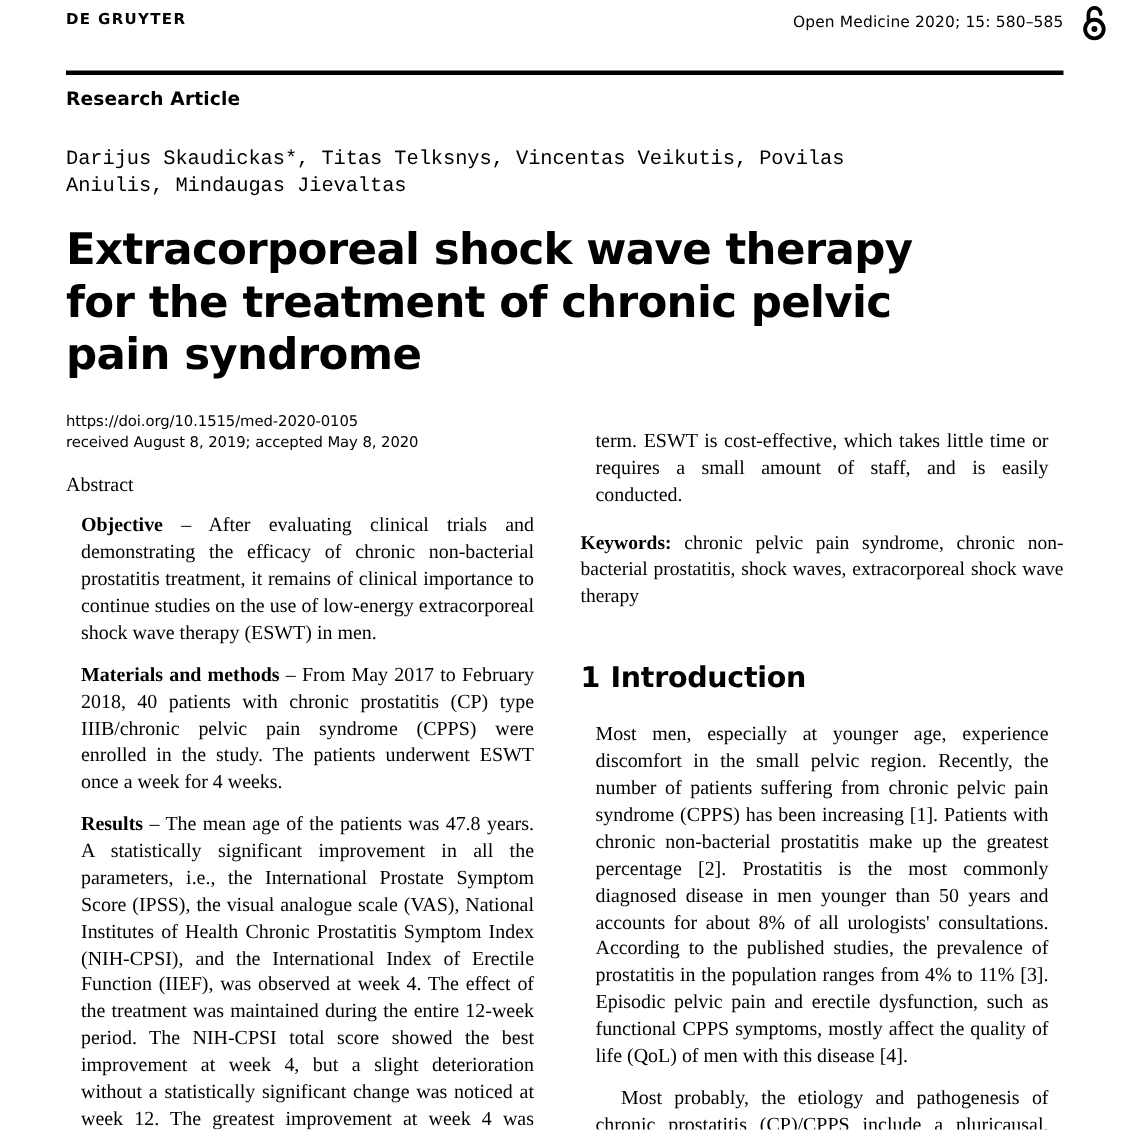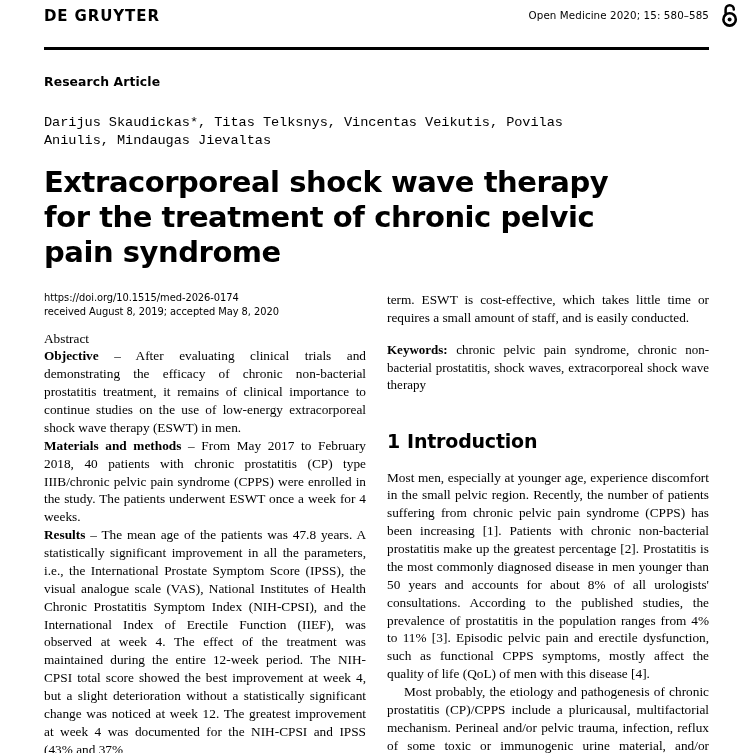--- a/index.html
+++ b/index.html
@@ -31,21 +31,21 @@
     position: relative;
     height: 30px;
     display: flex;
     align-items: flex-start;
     justify-content: space-between;
     padding-top: 9px;
   }
   .publisher-mark {
     font-family: "DejaVu Sans", "Liberation Sans", sans-serif;
     font-weight: bold;
-    font-size: 15px;
+    font-size: 10px;
     letter-spacing: 0.9px;
     color: #000;
     line-height: 1;
   }
   .head-right {
     display: flex;
     align-items: flex-start;
     gap: 0;
     text-align: right;
   }
@@ -69,21 +69,21 @@
     background: #000;
     margin-top: 8px;
     width: 100%;
   }
 
   
   .article-type {
     font-family: "DejaVu Sans", "Liberation Sans", sans-serif;
     font-weight: bold;
     font-size: 12.4px;
-    margin-top: 24px;
+    margin-top: 8px;
     letter-spacing: 0.1px;
   }
   .authors {
     font-family: Liberation Mono, monospace;
     font-size: 13.6px;
     line-height: 1.36;
     margin-top: 25px;
     max-width: 560px;
     letter-spacing: -0.05px;
   }
@@ -121,21 +121,21 @@
     font-size: 13.3px;
     margin-top: 12px;
     margin-bottom: 0;
   }
 
   p.body-text {
     font-family: "Liberation Serif", serif;
     font-size: 13.3px;
     line-height: 1.345;
     text-align: justify;
-    margin: 0;
+    margin: 10px;
     hyphens: manual;
   }
   p.body-text.indent {
     text-indent: 17px;
   }
   .lead-label {
     font-weight: bold;
   }
 
   .keywords {
@@ -184,21 +184,21 @@
   <div class="article-type">Research Article</div>
 
   <div class="authors">Darijus Skaudickas*, Titas Telksnys, Vincentas Veikutis, Povilas Aniulis, Mindaugas Jievaltas</div>
 
   <h1 class="article-title">Extracorporeal shock wave therapy for the treatment of chronic pelvic pain syndrome</h1>
 
   <div class="columns">
 
     <div class="col">
 
-      <div class="meta-line">https://doi.org/10.1515/med-2026-0174</div>
+      <div class="meta-line">https://doi.org/10.1515/med-2020-0105</div>
       <div class="meta-line">received August 8, 2019; accepted May 8, 2020</div>
 
       <div class="section-heading">Abstract</div>
 
 
       <p class="body-text"><span class="lead-label">Objective</span><span> – </span><span>After evaluating clinical trials and demonstrating the efficacy of chronic non-bacterial prostatitis treatment, it remains of clinical importance to continue studies on the use of low-energy extracorporeal shock wave therapy (ESWT) in men.</span></p>
 
       <p class="body-text"><span class="lead-label">Materials and methods</span><span> – </span><span>From May 2017 to February 2018, 40 patients with chronic prostatitis (CP) type IIIB/chronic pelvic pain syndrome (CPPS) were enrolled in the study. The patients underwent ESWT once a week for 4 weeks.</span></p>
 
       <p class="body-text"><span class="lead-label">Results</span><span> – </span><span>The mean age of the patients was 47.8 years. A statistically significant improvement in all the parameters, i.e., the International Prostate Symptom Score (IPSS), the visual analogue scale (VAS), National Institutes of Health Chronic Prostatitis Symptom Index (NIH-CPSI), and the International Index of Erectile Function (IIEF), was observed at week 4. The effect of the treatment was maintained during the entire 12-week period. The NIH-CPSI total score showed the best improvement at week 4, but a slight deterioration without a statistically significant change was noticed at week 12. The greatest improvement at week 4 was documented for the NIH-CPSI and IPSS (43% and 37%</span></p>

